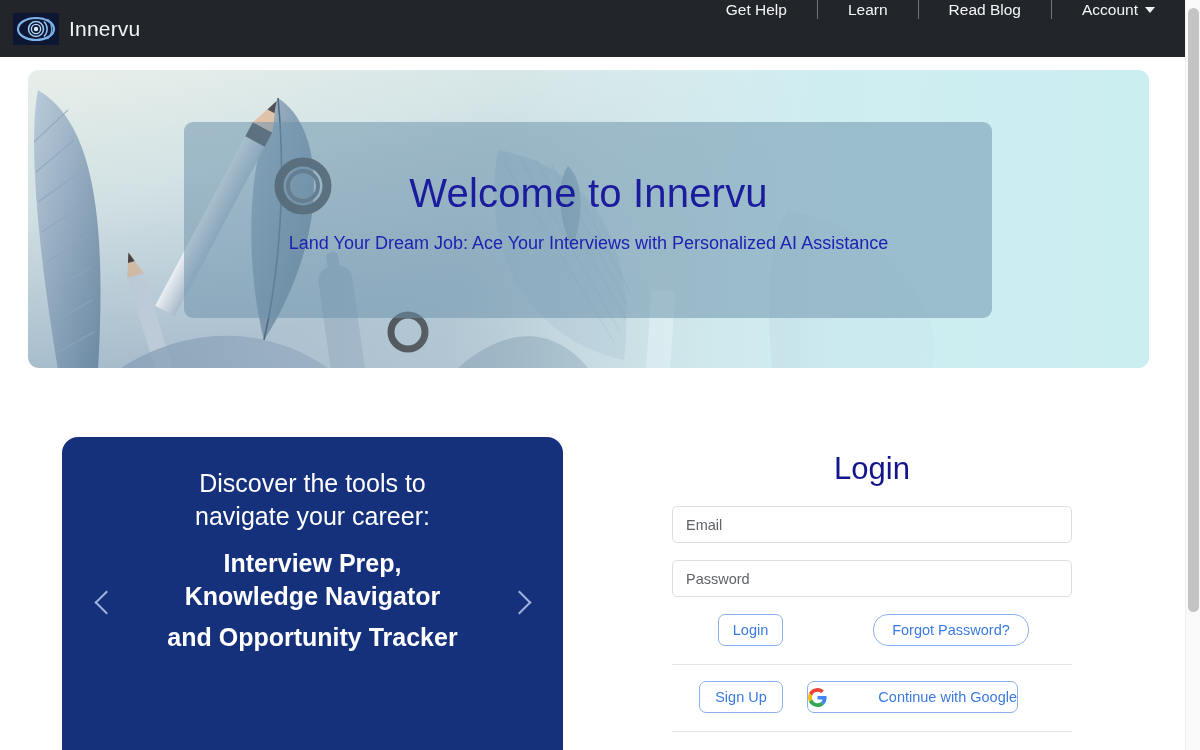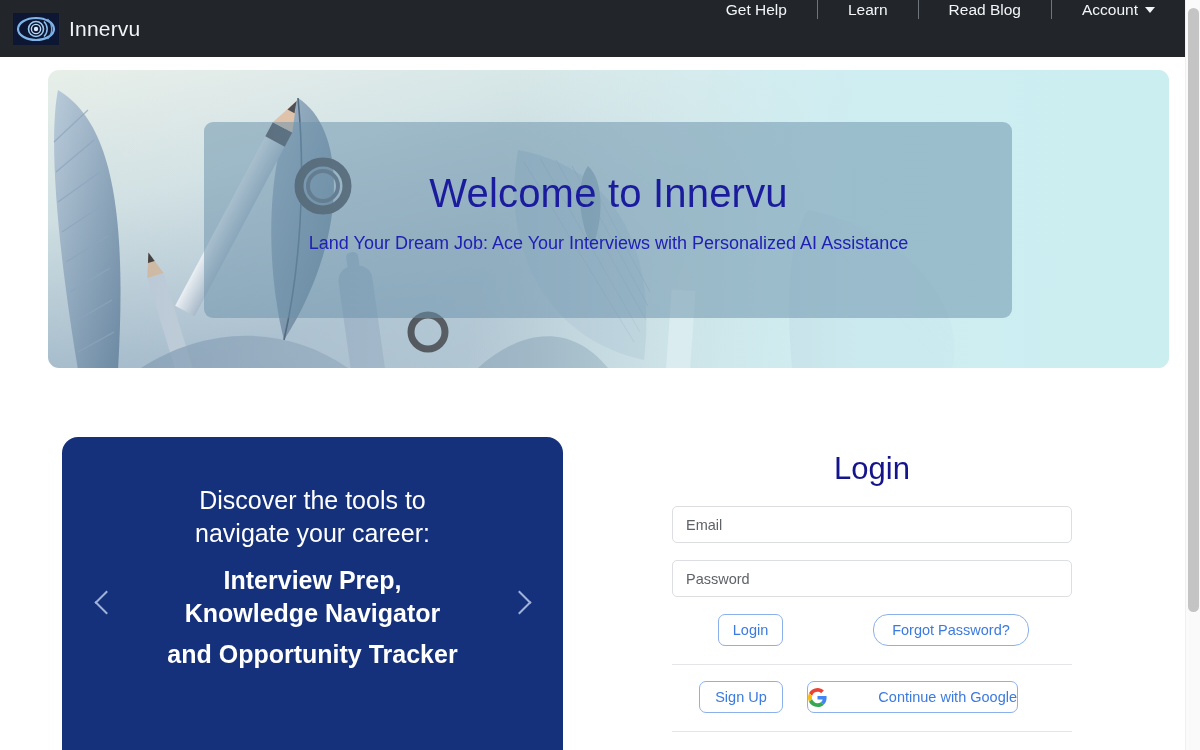--- a/index.html
+++ b/index.html
@@ -38,21 +38,21 @@
   }
   .navsep { width:1px; height:19px; background:#6f757c; }
   .acct { display:flex; align-items:center; gap:7px; }
   .caret {
     width:0;height:0;border-left:5px solid transparent;
     border-right:5px solid transparent;border-top:6px solid #f3f5f7;
   }
 
   
   .hero {
-    position:absolute; left:48px; top:70px; width:1121px; height:298px;
+    position:absolute; left:28px; top:70px; width:1121px; height:298px;
     border-radius:11px; overflow:hidden;
     background:
       linear-gradient(100deg,
         rgba(233,240,238,.0) 0%, rgba(233,240,238,.0) 40%,
         rgba(224,240,240,.45) 55%, rgba(206,238,240,.92) 72%,
         rgba(203,238,241,1) 100%),
       linear-gradient(165deg,#e8efe9 0%,#cfdfe2 25%,#9fb6c8 55%,#8ea8bd 100%);
   }
   .hero-art { position:absolute; inset:0; }
   .hero-art svg { width:100%; height:100%; display:block; }
@@ -77,21 +77,21 @@
   
   .cols { position:absolute; left:0; top:368px; width:1185px; height:382px; }
 
   .carousel {
     position:absolute; left:62px; top:69px; width:501px; height:330px;
     background:#16317c; border-radius:16px;
     display:flex; align-items:flex-start; justify-content:center;
     overflow:hidden;
   }
   .carousel-inner {
-    width:100%; padding-top:47px;
+    width:100%; padding-top:30px;
     display:flex; flex-direction:column; align-items:center;
   }
   .car-lead {
     color:#fff; font-size:25px; font-weight:400; line-height:1.33;
     text-align:center;
   }
   .car-bold {
     color:#fff; font-size:25px; font-weight:bold; line-height:1.33;
     text-align:center; margin-top:13px;
   }

